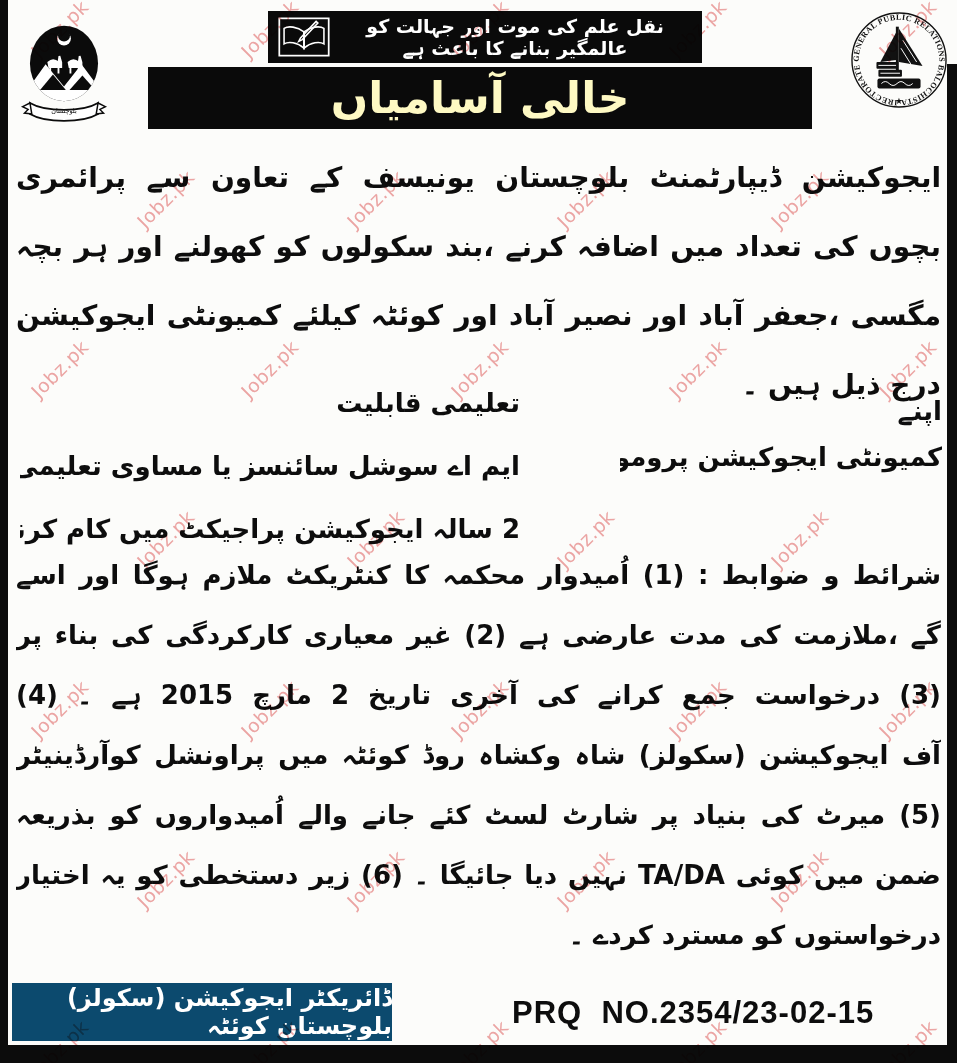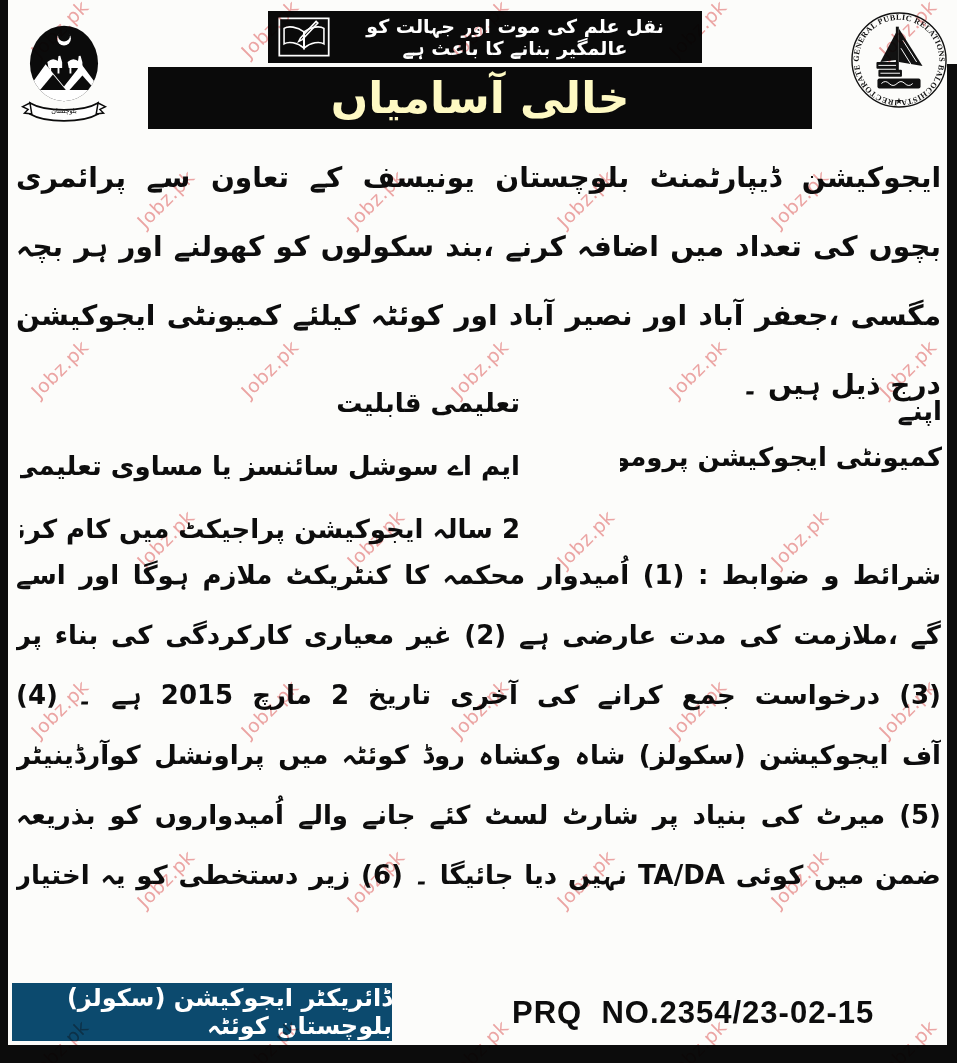--- a/index.html
+++ b/index.html
@@ -211,20 +211,21 @@
     <div class="pline">کمیونٹی ایجوکیشن پروموٹرز (CEP)</div>
   </div>
 
   <div class="para terms urdu" lang="ur">
     <div class="pline just">شرائط و ضوابط : (1) اُمیدوار محکمہ کا کنٹریکٹ ملازم ہوگا اور اسے اپنے TOR کے مطابق فرائض ادا کرنے ہوں</div>
     <div class="pline just">گے ،ملازمت کی مدت عارضی ہے (2) غیر معیاری کارکردگی کی بناء پر کنٹریکٹ فوری طور پر ختم کیا جاسکتا ہے ۔</div>
     <div class="pline just">(3) درخواست جمع کرانے کی آخری تاریخ 2 مارچ 2015 ہے ۔ (4) درخواست CV کے ہمراہ ڈائریکٹریٹ</div>
     <div class="pline just">آف ایجوکیشن (سکولز) شاہ وکشاہ روڈ کوئٹہ میں پراونشل کوآرڈینیٹر ای ایس پی کے دفتر میں جمع کرانی ہوں گی ۔</div>
     <div class="pline just">(5) میرٹ کی بنیاد پر شارٹ لسٹ کئے جانے والے اُمیدواروں کو بذریعہ خط/ٹیلیفون مطلع کیا جائے گا اس</div>
     <div class="pline just">ضمن میں کوئی TA/DA نہیں دیا جائیگا ۔ (6) زیر دستخطی کو یہ اختیار حاصل ہوگا کہ وہ وجہ ظاہر کئے بغیر ایک یا تمام</div>
+    <div class="pline endline">درخواستوں کو مسترد کردے ۔</div>
   </div>
 
   <div class="signature-box">
     <span class="urdu" lang="ur">ڈائریکٹر ایجوکیشن (سکولز) بلوچستان کوئٹہ</span>
   </div>
 
   <div class="reference">PRQ  NO.2354/23-02-15</div>
 
 </div>
 

